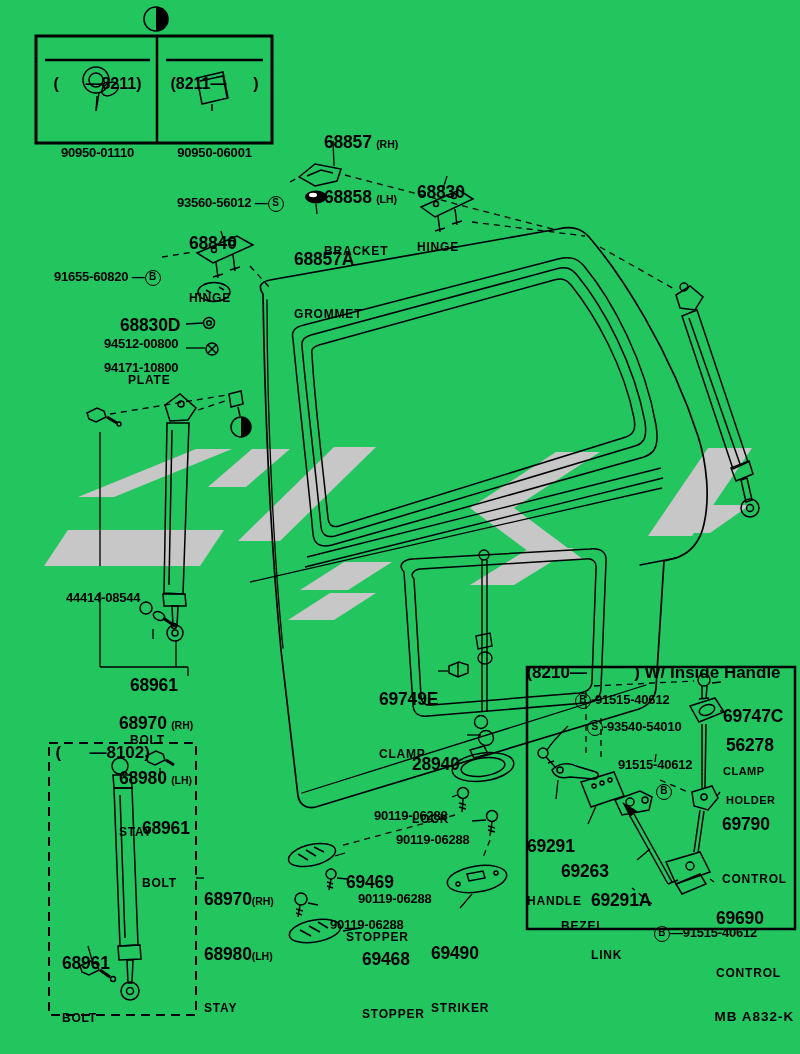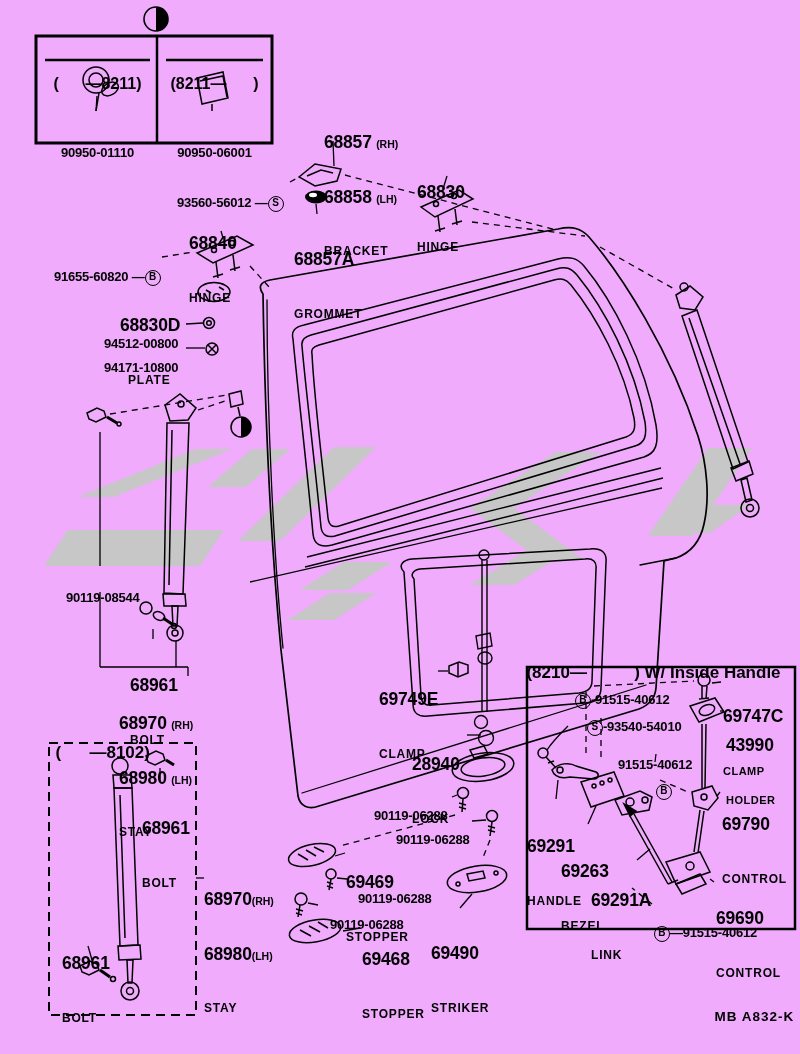--- a/index.html
+++ b/index.html
@@ -1,16 +1,16 @@
 <!DOCTYPE html>
 <html><head>
 <meta charset="utf-8">
 <style>
   html,body{margin:0;padding:0;background:#fff;}
-  #stage{position:relative;width:800px;height:1054px;background:#f0abfc;overflow:hidden;
+  #stage{position:relative;width:800px;height:1054px;background:#22c55e;overflow:hidden;
          font-family:"Liberation Sans",sans-serif;color:#000;}
   #art{position:absolute;left:0;top:0;}
   .co{position:absolute;font-weight:bold;white-space:pre;color:#000;}
   .co div{line-height:1.04;}
   .num{font-size:17.5px;letter-spacing:-0.2px;}
   .suf{font-size:10.5px;}
   .desc{font-size:12px;letter-spacing:0.8px;margin-top:7px;}
   .pn{font-size:13px;letter-spacing:-0.2px;}
   .hdr{font-size:17px;}
   .legend-h{font-size:16px;}
@@ -381,21 +381,21 @@
 </div>
 
 <div class="co" style="left:95px;top:316px;">
   <span class="pn">94512-00800</span>
 </div>
 <div class="co" style="left:95px;top:340px;">
   <span class="pn">94171-10800</span>
 </div>
 
 <div class="co" style="left:57px;top:570px;">
-  <span class="pn">90119-08544</span>
+  <span class="pn">44414-08544</span>
 </div>
 
 <div class="co" style="left:130px;top:640px;">
   <div><span class="num">68961</span></div>
   <div><span class="desc">BOLT</span></div>
 </div>
 
 <div class="co" style="left:119px;top:678px;">
   <div><span class="num">68970</span> <span class="suf">(RH)</span></div>
   <div><span class="num">68980</span> <span class="suf">(LH)</span></div>
@@ -443,21 +443,21 @@
 <div class="co" style="left:723px;top:671px;">
   <div><span class="num">69747C</span></div>
   <div><span class="suf" style="font-size:11px;letter-spacing:0.5px;">CLAMP</span></div>
 </div>
 
 <div class="co" style="left:578px;top:699px;">
   <span class="circ">S</span><span class="pn">-</span><span class="pn">93540-54010</span>
 </div>
 
 <div class="co" style="left:726px;top:700px;">
-  <div><span class="num">43990</span></div>
+  <div><span class="num">56278</span></div>
   <div><span class="suf" style="font-size:11px;letter-spacing:0.5px;">HOLDER</span></div>
 </div>
 
 
 <div class="co" style="left:609px;top:737px;">
   <span class="pn">91515-40612</span>
 </div>
 
 <div class="co" style="left:647px;top:763px;">
   <span class="circ">B</span>

